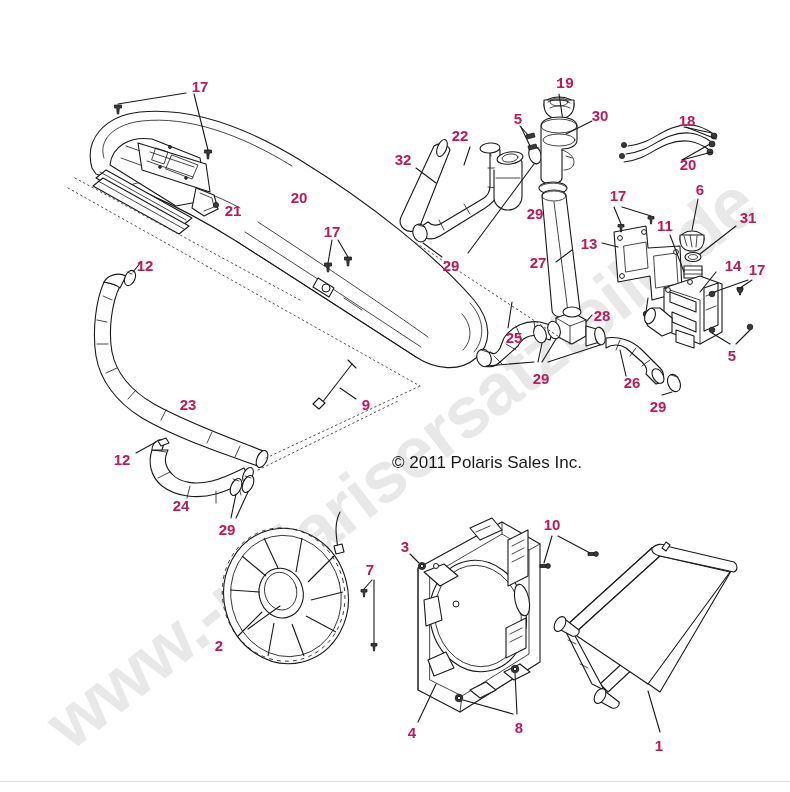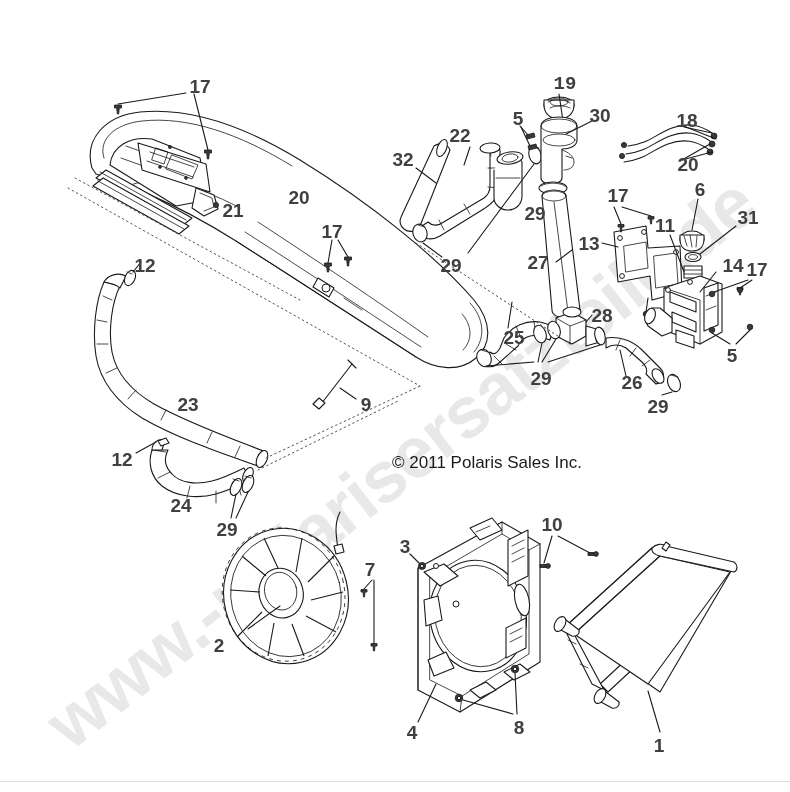--- a/index.html
+++ b/index.html
@@ -20,23 +20,23 @@
   #diagram-svg {
     position: absolute;
     left: 0;
     top: 0;
     width: 790px;
     height: 792px;
   }
   .callout {
     position: absolute;
     font-family: "Liberation Sans", sans-serif;
-    font-size: 19px;
+    font-size: 15px;
     font-weight: 700;
-    color: #404040;
+    color: #be185d;
     line-height: 1;
     white-space: nowrap;
     transform: translate(-50%, -50%);
     letter-spacing: 0px;
   }
   #copyright {
     position: absolute;
     font-family: "Liberation Sans", sans-serif;
     font-size: 17px;
     color: #1a1a1a;

